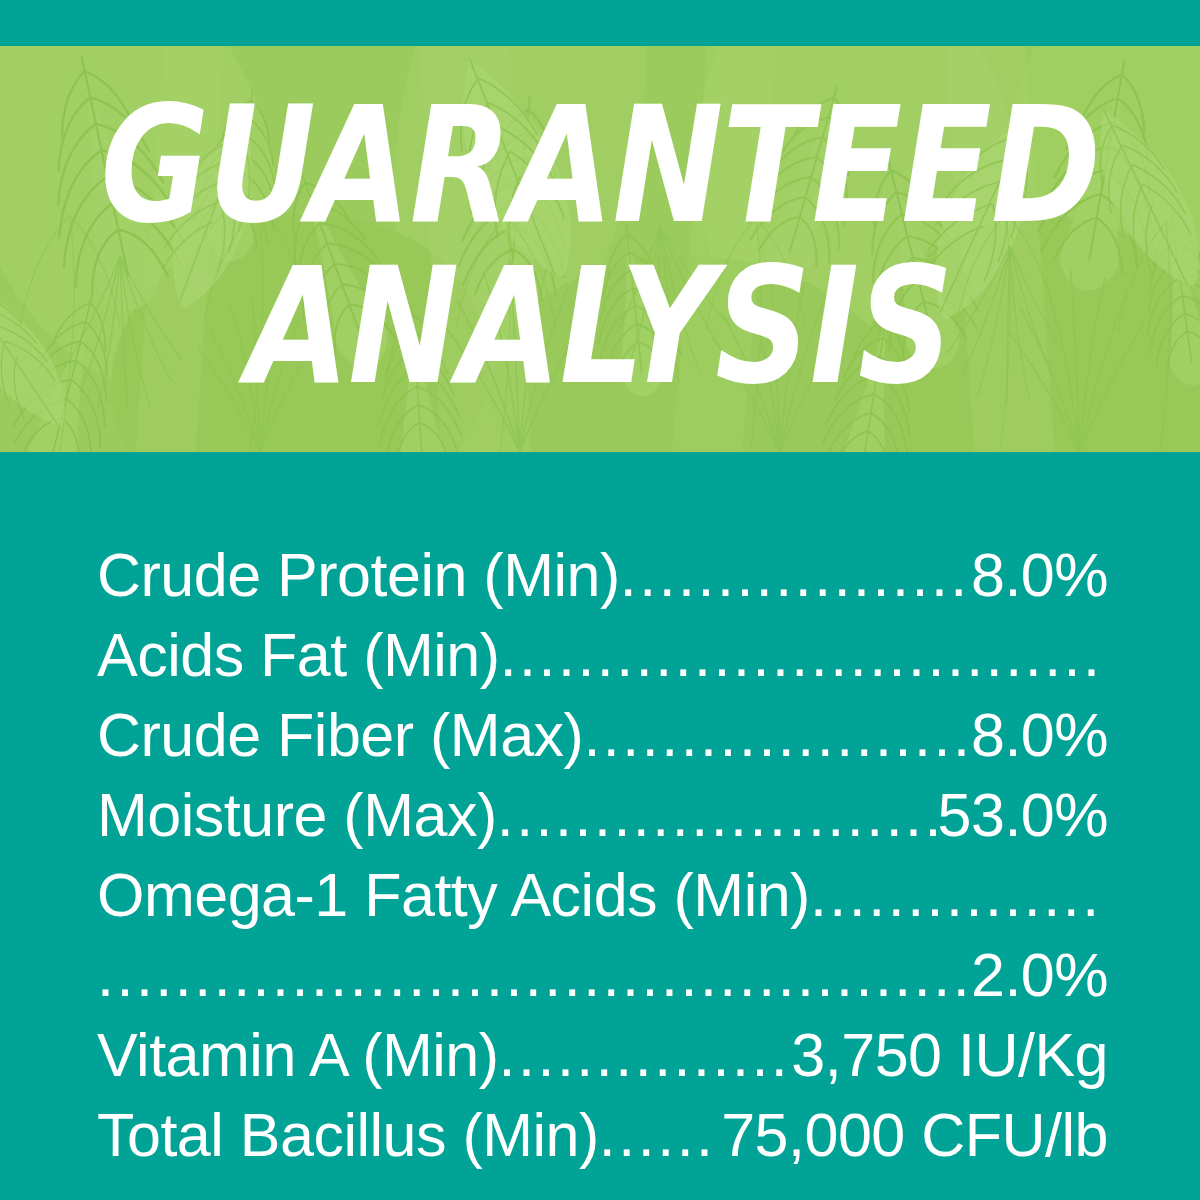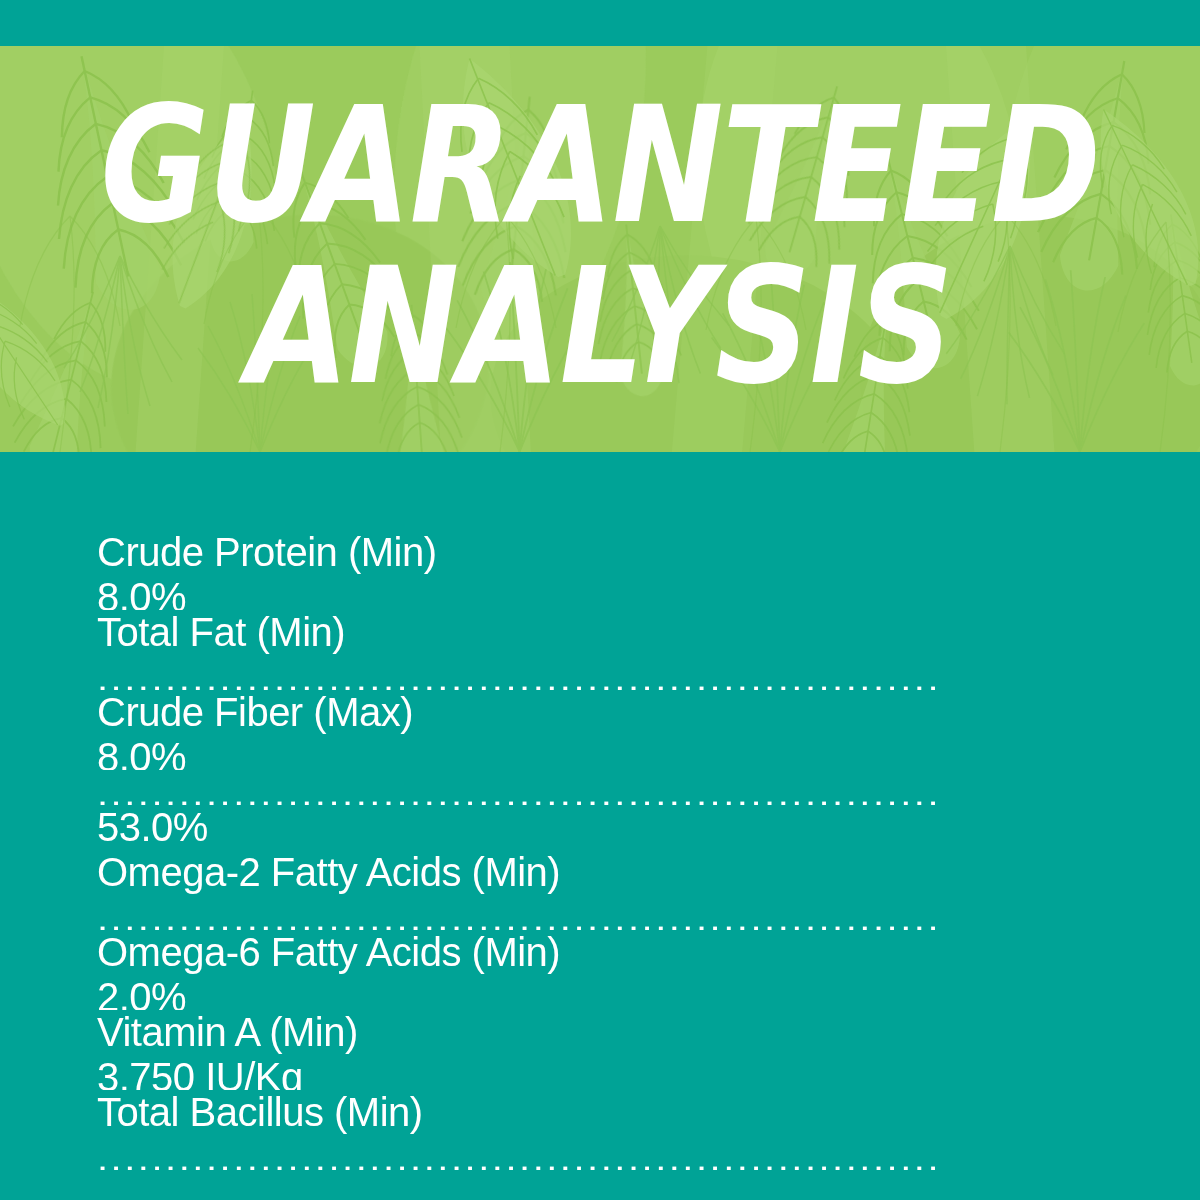--- a/index.html
+++ b/index.html
@@ -71,30 +71,29 @@
 
   
   #analysis-list {
     position:absolute;
     left:97px;
     top:484px;
     width:1011px;
   }
   .analysis-row {
     display:flex;
-    align-items:flex-start;
+    align-items:flex-end;
     width:100%;
     height:80px;
     color:#FFFFFF;
-    font-size:40px;
+    font-size:61px;
     font-weight:normal;
     letter-spacing:-0.5px;
     white-space:nowrap;
     overflow:hidden;
-    flex-direction:column;
   }
   .row-label { flex:0 0 auto; }
   .row-leader {
     flex:1 1 auto;
     overflow:hidden;
     white-space:nowrap;
     letter-spacing:2.5px;
     margin:0 2px 0 0;
     font-weight:normal;
   }
@@ -234,51 +233,52 @@
 
   <div id="analysis-list">
 
     <div class="analysis-row">
       <span class="row-label">Crude Protein (Min)</span>
       <span class="row-leader">..............................................................</span>
       <span class="row-value">8.0%</span>
     </div>
 
     <div class="analysis-row">
-      <span class="row-label">Total Fat (Min)</span>
+      <span class="row-label">Acids Fat (Min)</span>
       <span class="row-leader">..............................................................</span>
     </div>
 
     <div class="analysis-row">
       <span class="row-label">Crude Fiber (Max)</span>
       <span class="row-leader">..............................................................</span>
       <span class="row-value">8.0%</span>
     </div>
 
     <div class="analysis-row">
+      <span class="row-label">Moisture (Max)</span>
       <span class="row-leader">..............................................................</span>
       <span class="row-value">53.0%</span>
     </div>
 
     <div class="analysis-row">
-      <span class="row-label">Omega-2 Fatty Acids (Min)</span>
-      <span class="row-leader">..............................................................</span>
-    </div>
-
-    <div class="analysis-row">
-      <span class="row-label">Omega-6 Fatty Acids (Min)</span>
+      <span class="row-label">Omega-1 Fatty Acids (Min)</span>
+      <span class="row-leader">..............................................................</span>
+    </div>
+
+    <div class="analysis-row">
       <span class="row-leader">..............................................................</span>
       <span class="row-value">2.0%</span>
     </div>
 
     <div class="analysis-row">
       <span class="row-label">Vitamin A (Min)</span>
       <span class="row-leader">..............................................................</span>
       <span class="row-value">3,750 IU/Kg</span>
     </div>
 
     <div class="analysis-row">
       <span class="row-label">Total Bacillus (Min)</span>
       <span class="row-leader">..............................................................</span>
+      <span class="row-value">75,000 CFU/lb</span>
     </div>
 
   </div>
 </div>
 
 </body></html>

